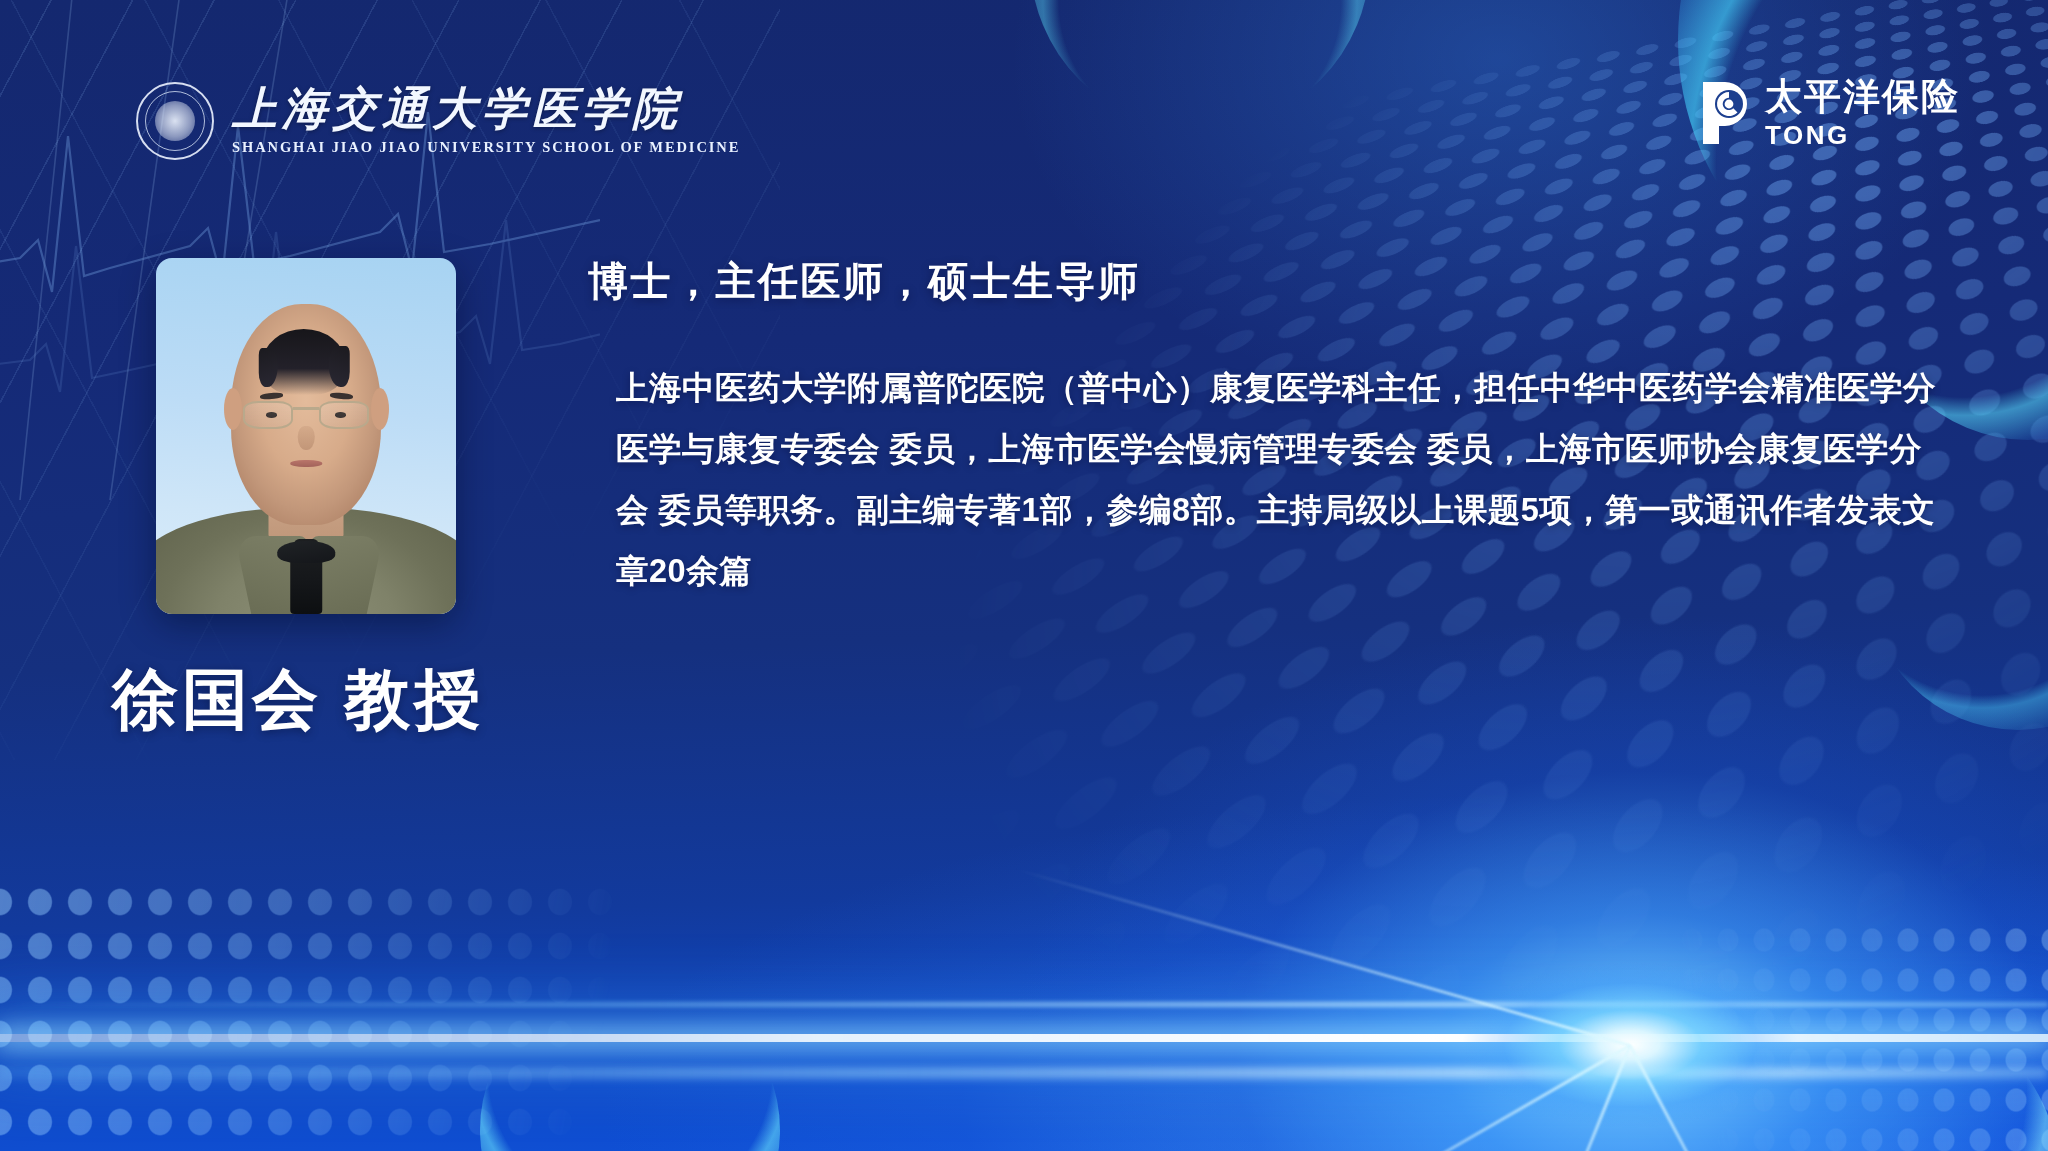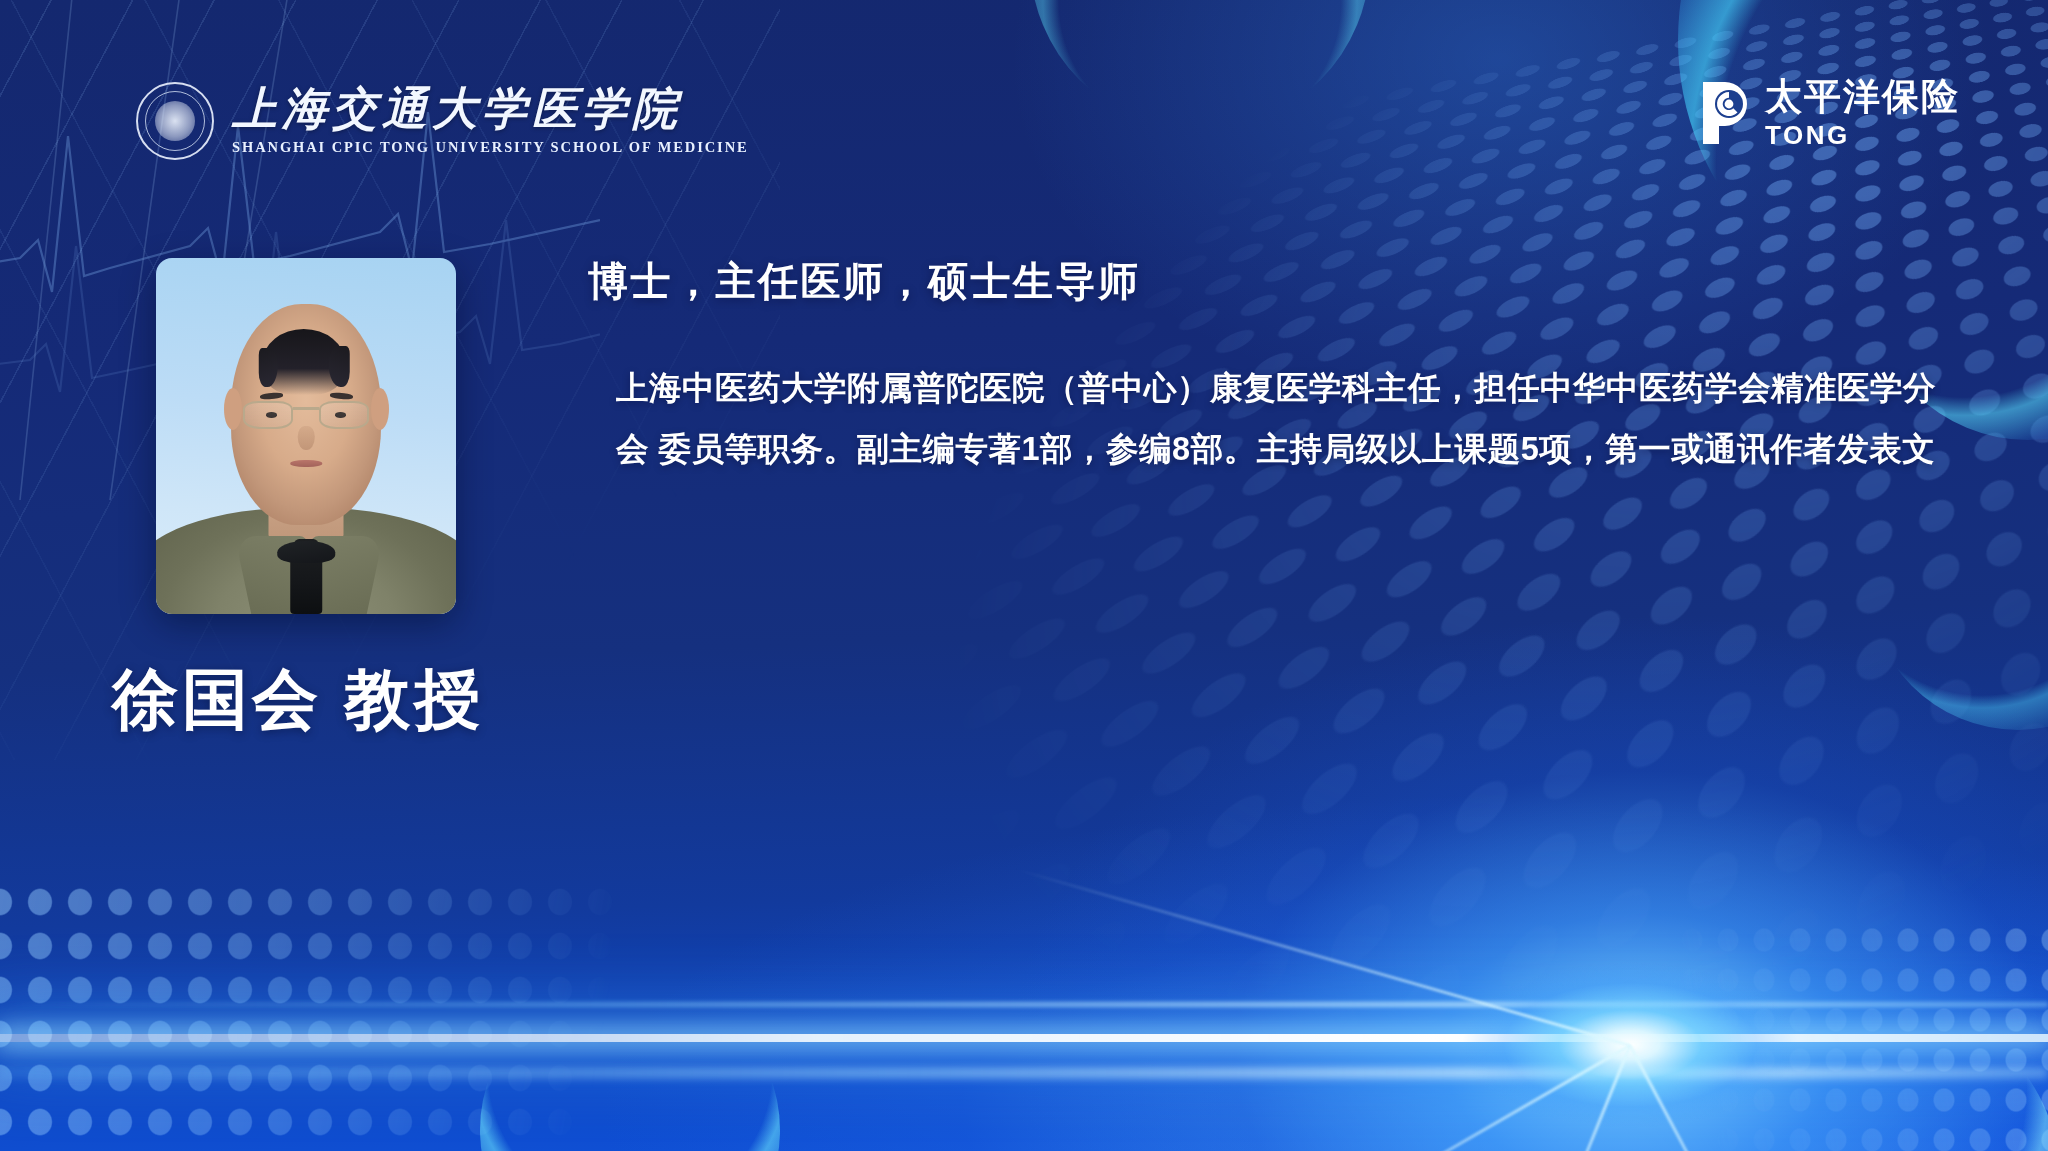--- a/index.html
+++ b/index.html
@@ -204,21 +204,21 @@
   <div class="ray" style="left:1630px; top:1044px; width:500px; transform:rotate(150deg);"></div>
   <div class="ray" style="left:1630px; top:1044px; width:420px; transform:rotate(112deg);"></div>
   <div class="ray" style="left:1630px; top:1044px; width:380px; transform:rotate(62deg);"></div>
 
   <div id="logo-left">
     <div class="crest">
       <div class="ring-txt"></div>
     </div>
     <div>
       <div class="univ-cn">上海交通大学医学院</div>
-      <div class="univ-en">SHANGHAI CPIC TONG UNIVERSITY SCHOOL OF MEDICINE</div>
+      <div class="univ-en">SHANGHAI JIAO JIAO UNIVERSITY SCHOOL OF MEDICINE</div>
     </div>
   </div>
 
   <div id="logo-right">
     <svg class="cpic-mark" viewBox="0 0 62 66">
       <path d="M4 2 h24 a22 22 0 0 1 0 44 h-8 v18 h-16 z M4 2 v62" fill="none"></path>
       <path d="M4 2 h22 a22 22 0 0 1 0 44 h-6 v18 h-16 z" fill="#ffffff"></path>
       <rect x="4" y="2" width="6" height="62" fill="#ffffff"></rect>
       <circle cx="30" cy="24" r="14" fill="#1c3f8f"></circle>
       <path d="M30 12 a12 12 0 1 0 8.5 20.5 l-4.2 -4.2 a6.2 6.2 0 1 1 -4.3 -10.6 z" fill="#ffffff"></path>
@@ -255,16 +255,18 @@
       </div>
     </div>
   </div>
 
   <div id="name">徐国会 教授</div>
 
   <div id="headline">博士，主任医师，硕士生导师</div>
 
   <div id="bio">
     <span class="ln">上海中医药大学附属普陀医院（普中心）康复医学科主任，担任中华中医药学会精准医学分</span>
+    <span class="ln">医学与康复专委会 委员，上海市医学会慢病管理专委会 委员，上海市医师协会康复医学分</span>
     <span class="ln">会 委员等职务。副主编专著1部，参编8部。主持局级以上课题5项，第一或通讯作者发表文</span>
+    <span class="ln">章20余篇</span>
   </div>
 
 </div>
 
 </body></html>

